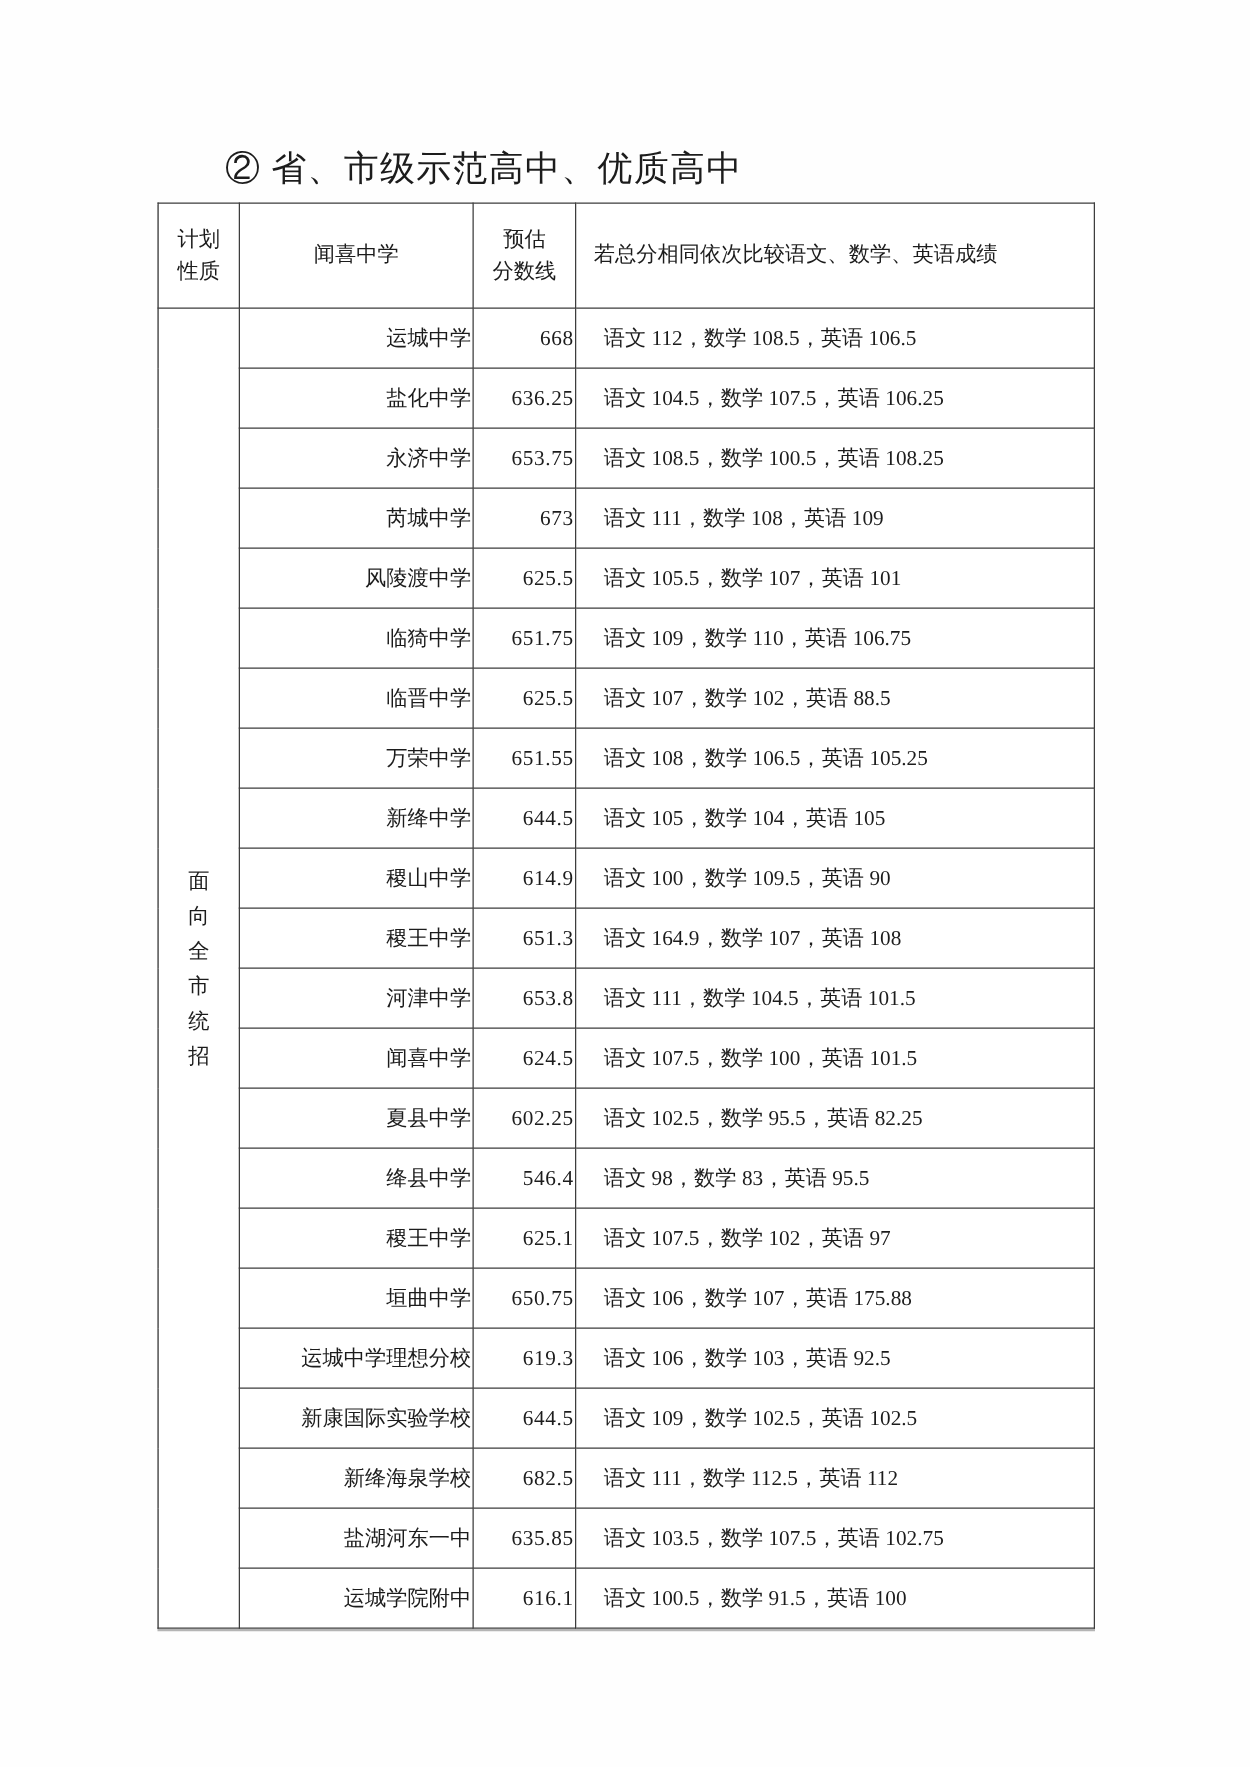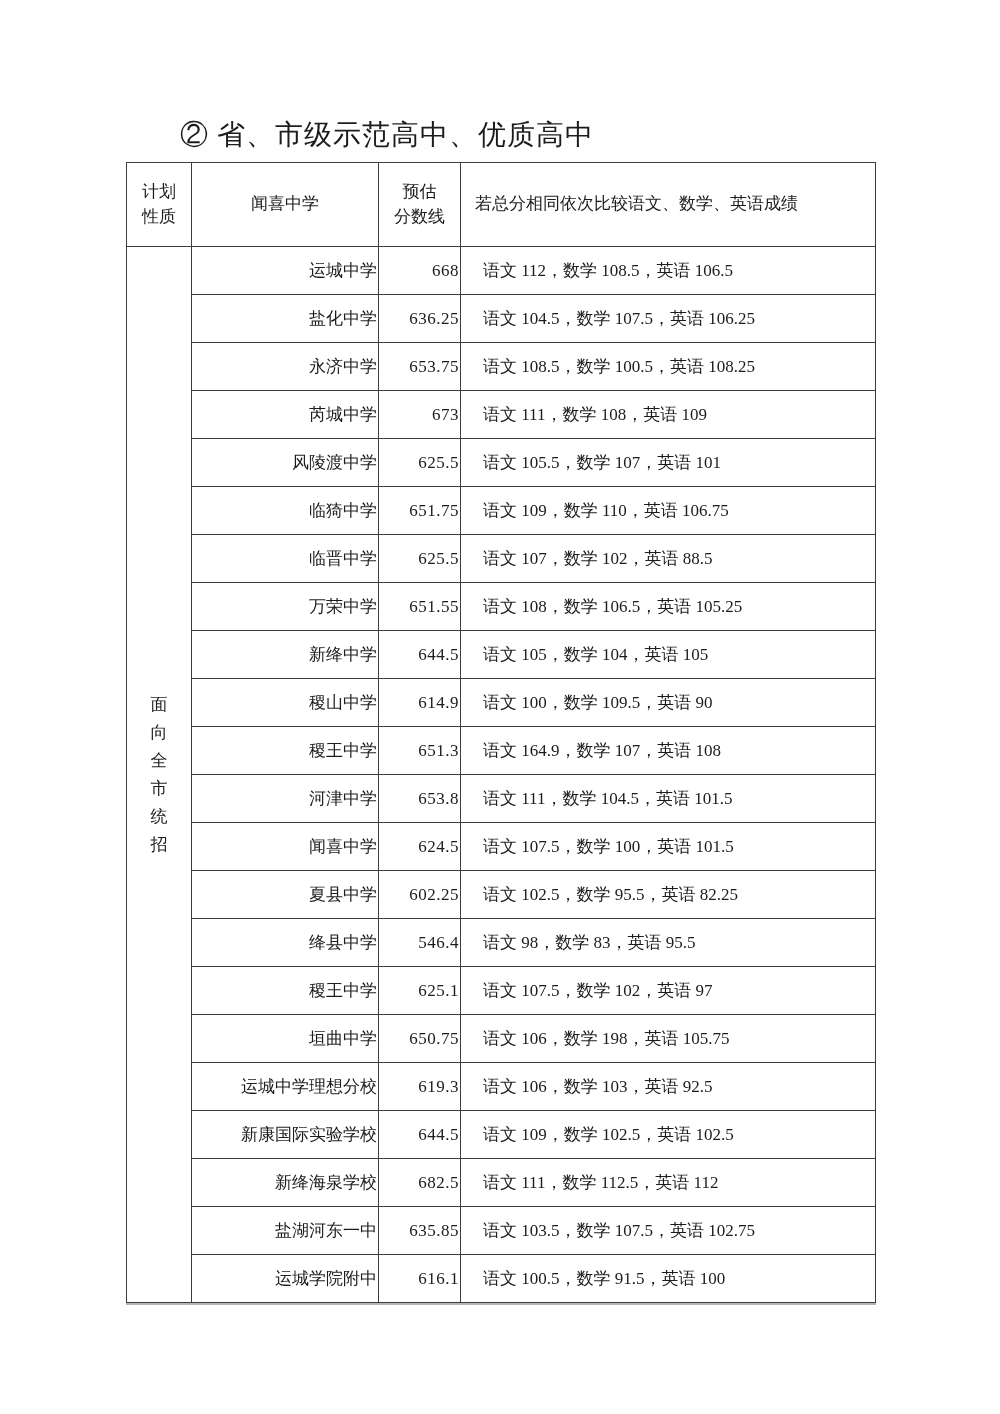--- a/index.html
+++ b/index.html
@@ -196,21 +196,21 @@
           <td class="compare-cell">语文 98，数学 83，英语 95.5</td>
         </tr>
         <tr>
           <td class="school-cell">稷王中学</td>
           <td class="score-cell">625.1</td>
           <td class="compare-cell">语文 107.5，数学 102，英语 97</td>
         </tr>
         <tr>
           <td class="school-cell">垣曲中学</td>
           <td class="score-cell">650.75</td>
-          <td class="compare-cell">语文 106，数学 198，英语 105.75</td>
+          <td class="compare-cell">语文 106，数学 107，英语 175.88</td>
         </tr>
         <tr>
           <td class="school-cell">运城中学理想分校</td>
           <td class="score-cell">619.3</td>
           <td class="compare-cell">语文 106，数学 103，英语 92.5</td>
         </tr>
         <tr>
           <td class="school-cell">新康国际实验学校</td>
           <td class="score-cell">644.5</td>
           <td class="compare-cell">语文 109，数学 102.5，英语 102.5</td>

